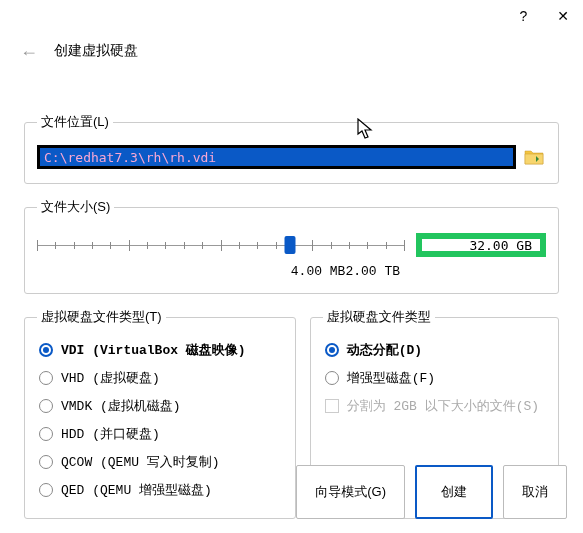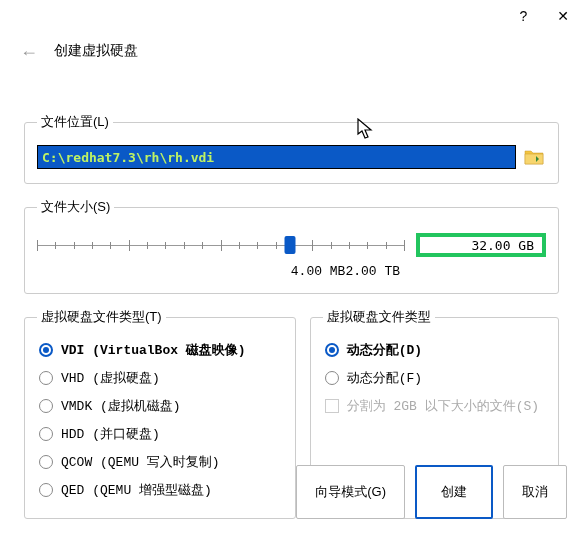--- a/index.html
+++ b/index.html
@@ -48,28 +48,27 @@
   font-size: 13px;
 }
 .file-row {
   display: flex;
   gap: 6px;
   align-items: center;
   margin-top: 4px;
 }
 .file-input {
   flex: 1;
-  border: 1px solid #000000;
+  border: 3px solid #000000;
   background: #0a59c6;
-  color: #bef264;
+  color: #f9a8d4;
   padding: 3px 4px;
   font-family: "SimSun", monospace;
   font-size: 13px;
   height: 24px;
-  font-weight: bold;
 }
 .file-input::selection { background: #0a59c6; color: #fff; }
 .folder-btn {
   width: 24px;
   height: 24px;
   display: flex;
   align-items: center;
   justify-content: center;
   cursor: pointer;
 }
@@ -105,21 +104,21 @@
   position: absolute;
   top: 4px;
   width: 11px;
   height: 18px;
   background: #0a59c6;
   border-radius: 2px;
   transform: translateX(-50%);
 }
 .size-box {
   width: 130px;
-  border: 4px solid #22c55e;
+  border: 6px solid #22c55e;
   padding: 3px 8px;
   text-align: right;
   font-family: "SimSun", monospace;
   font-size: 13px;
   height: 24px;
 }
 .slider-labels {
   display: flex;
   justify-content: flex-end;
   font-family: Liberation Mono, monospace;
@@ -292,21 +291,21 @@
     </fieldset>
     <fieldset>
       <legend>虚拟硬盘文件类型</legend>
       <div id="storageOptions">
           <div class="radio-item selected">
             <span class="radio"></span>
             <span class="lbl">动态分配(D)</span>
           </div>
           <div class="radio-item">
             <span class="radio"></span>
-            <span class="lbl">动态分配(F)</span>
+            <span class="lbl">增强型磁盘(F)</span>
           </div>
         </div>
       <div class="check-item disabled">
         <span class="check"></span>
         <span class="lbl">分割为 2GB 以下大小的文件(S)</span>
       </div>
     </fieldset>
   </div>
 
 </div>

